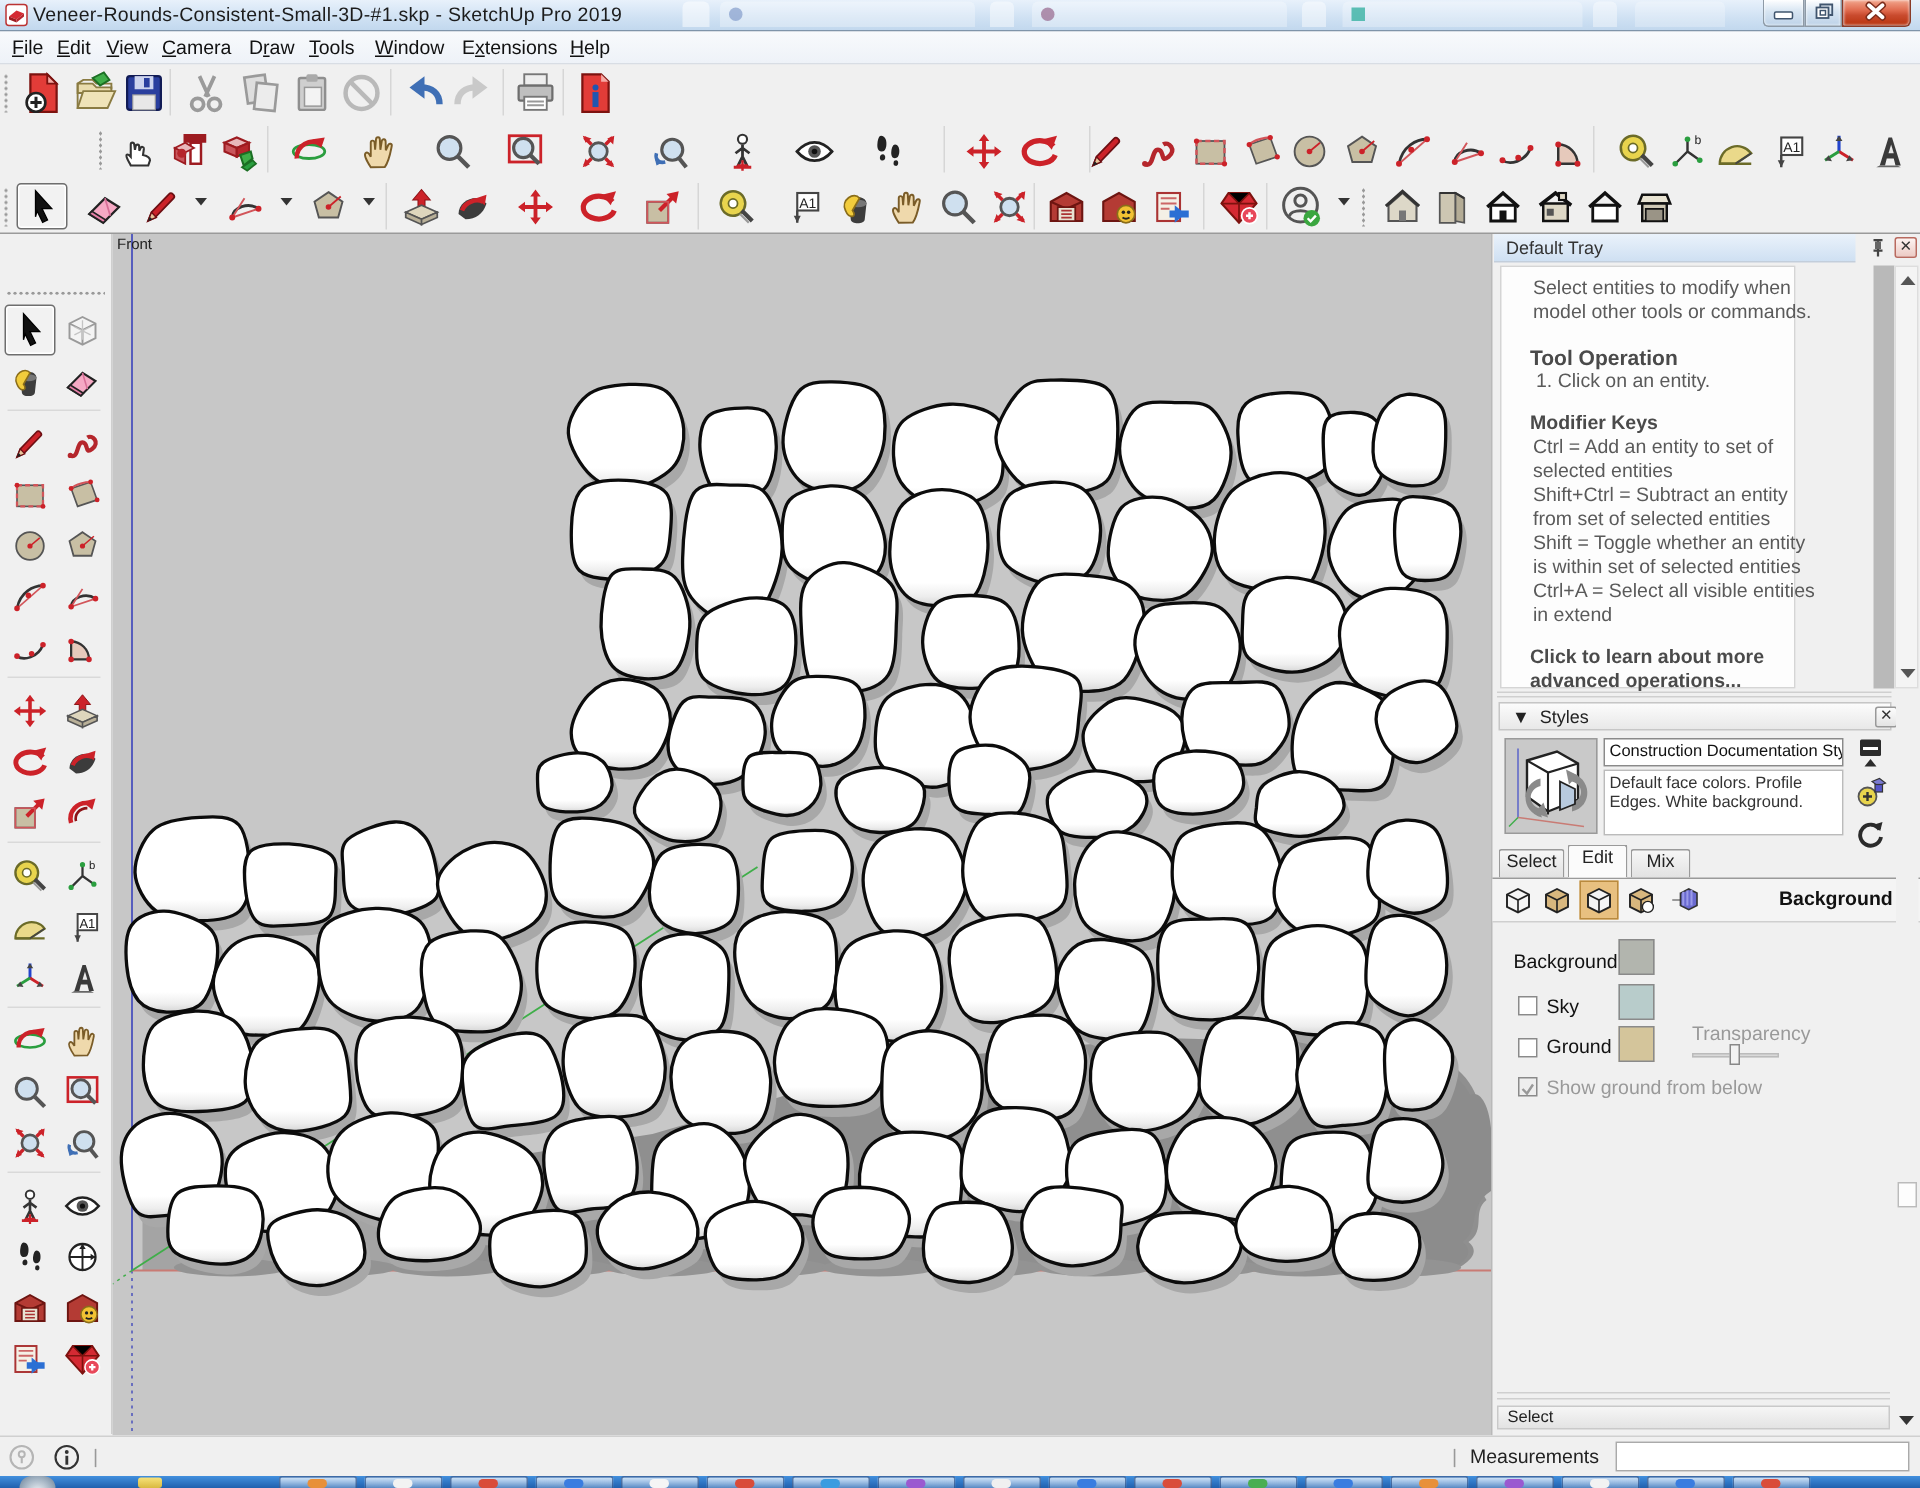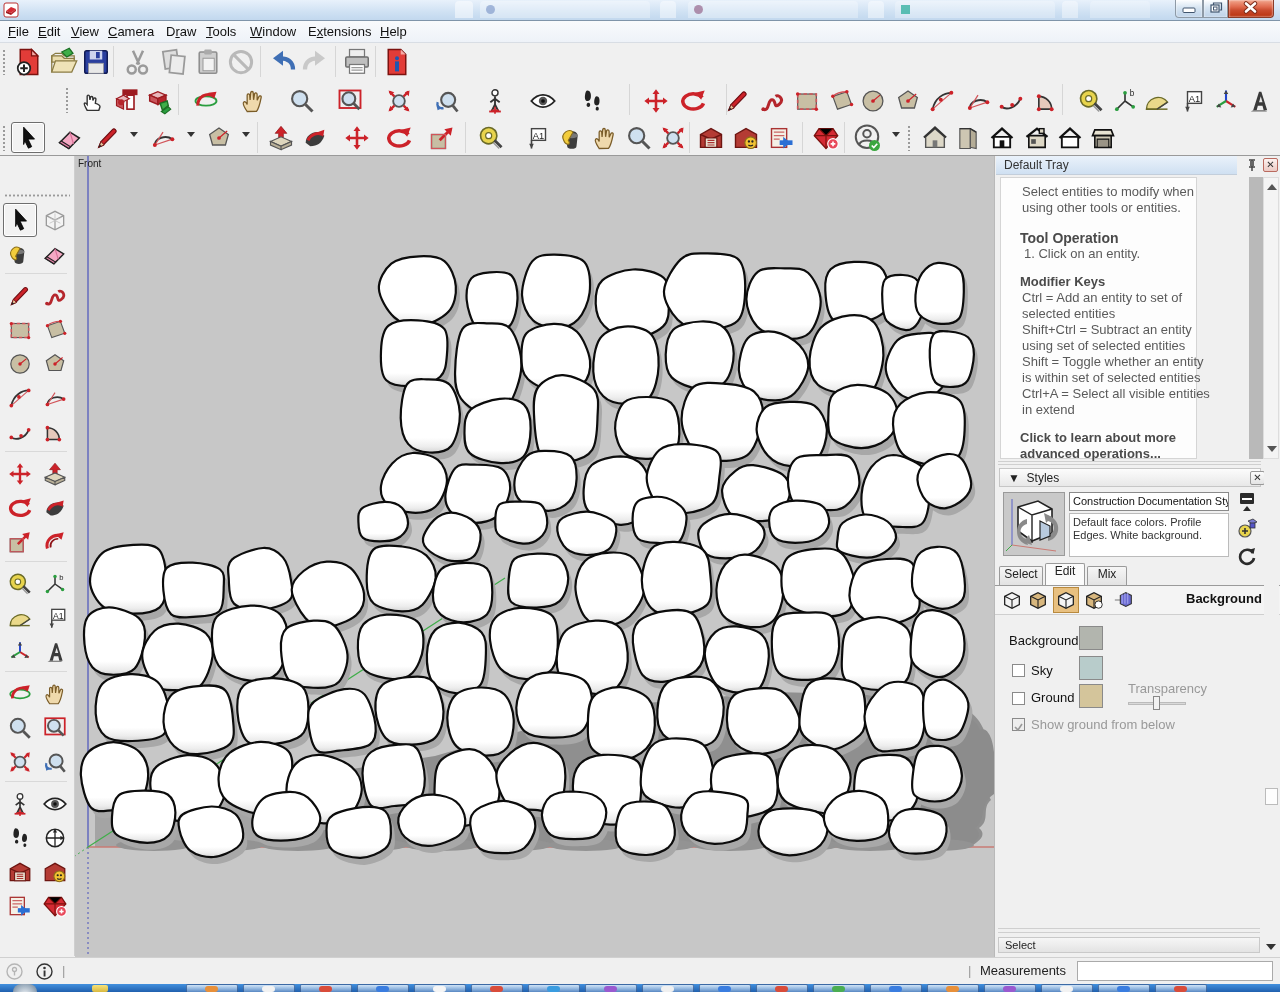--- a/index.html
+++ b/index.html
@@ -74,20 +74,21 @@
       <div class="ghost" style="left:1090px;width:60px;background:rgba(255,255,255,0.25)"></div>
       <div class="abs" style="left:486px;top:5px;width:9px;height:9px;border-radius:50%;background:#7d96c8;opacity:.65"></div>
       <div class="abs" style="left:694px;top:5px;width:9px;height:9px;border-radius:50%;background:#9b6f93;opacity:.75"></div>
       <div class="abs" style="left:901px;top:5px;width:9px;height:9px;background:#38b2a3;opacity:.8"></div>
       <svg class="abs" style="left:3px;top:2px" width="16" height="16" viewBox="0 0 16 16">
         <rect x="1" y="1" width="14" height="14" rx="2" fill="#fff" stroke="#b33" stroke-width="1"></rect>
         <path d="M3 9l5-4 5 2-5 4z" fill="#d42a33"></path>
         <path d="M3 9l5 2v2l-5-2z" fill="#9d1b20"></path>
         <path d="M13 7l-5 4v2l5-4z" fill="#b8232b"></path>
       </svg>
+      <span id="title-text" class="abs">Veneer-Rounds-Consistent-Small-3D-#1.skp - SketchUp Pro 2019</span>
       <div class="winbtn" style="left:1175px;width:28px;border-radius:0 0 0 4px"><svg width="26" height="16">
           <rect x="7" y="8" width="12" height="4.5" rx="1" fill="#fff" stroke="#40556e" stroke-width="1"></rect>
         </svg></div>
       <div class="winbtn" style="left:1203px;width:25px"><svg width="23" height="16">
           <rect x="7" y="5" width="8" height="7" fill="#fff" stroke="#40556e" stroke-width="1.2"></rect>
           <path d="M9.5 5V3h8v7h-2" fill="none" stroke="#40556e" stroke-width="1.2"></path>
           <rect x="9.5" y="7" width="3.5" height="3" fill="none" stroke="#40556e" stroke-width="1"></rect>
         </svg></div>
       <div class="winbtn" id="btn-close" style="left:1228px;width:46px;border-radius:0 0 4px 0"><svg width="44" height="16">
           <path d="M17 3.5l9 8M26 3.5l-9 8" stroke="#7e2d1c" stroke-width="4.6" stroke-linecap="round"></path>
@@ -1177,28 +1178,28 @@
       <div id="trayhdr" class="abs">
         <span class="abs" style="left:8px;top:2px">Default Tray</span>
         <svg class="abs" style="left:250px;top:3px" width="12" height="13" viewBox="0 0 12 13">
           <path d="M3 1h6M6 1v7M3 8h6M6 8v4" stroke="#444" stroke-width="1.5"></path>
           <path d="M4 2h4v5H4z" fill="#666"></path>
         </svg>
         <div class="panel-x" style="left:267px;top:2px">✕</div>
       </div>
       <div id="instructor" class="abs">
         <div class="abs" style="left:21px;top:6px;font-size:13px;white-space:nowrap">Select entities to modify when</div>
-        <div class="abs" style="left:21px;top:22px;font-size:13px;white-space:nowrap">using other tools or entities.</div>
+        <div class="abs" style="left:21px;top:22px;font-size:13px;white-space:nowrap">model other tools or commands.</div>
         <div class="abs b" style="left:19px;top:52px;font-size:14px;white-space:nowrap">Tool Operation</div>
         <div class="abs" style="left:23px;top:68px;font-size:13px;white-space:nowrap">1. Click on an entity.</div>
         <div class="abs b" style="left:19px;top:96px;font-size:13px;white-space:nowrap">Modifier Keys</div>
         <div class="abs" style="left:21px;top:112px;font-size:13px;white-space:nowrap">Ctrl = Add an entity to set of</div>
         <div class="abs" style="left:21px;top:128px;font-size:13px;white-space:nowrap">selected entities</div>
         <div class="abs" style="left:21px;top:144px;font-size:13px;white-space:nowrap">Shift+Ctrl = Subtract an entity</div>
-        <div class="abs" style="left:21px;top:160px;font-size:13px;white-space:nowrap">using set of selected entities</div>
+        <div class="abs" style="left:21px;top:160px;font-size:13px;white-space:nowrap">from set of selected entities</div>
         <div class="abs" style="left:21px;top:176px;font-size:13px;white-space:nowrap">Shift = Toggle whether an entity</div>
         <div class="abs" style="left:21px;top:192px;font-size:13px;white-space:nowrap">is within set of selected entities</div>
         <div class="abs" style="left:21px;top:208px;font-size:13px;white-space:nowrap">Ctrl+A = Select all visible entities</div>
         <div class="abs" style="left:21px;top:224px;font-size:13px;white-space:nowrap">in extend</div>
         <div class="abs b" style="left:19px;top:252px;font-size:13px;white-space:nowrap">Click to learn about more</div>
         <div class="abs b" style="left:19px;top:268px;font-size:13px;white-space:nowrap">advanced operations...</div>
       </div>
       <div id="insscroll" class="abs"></div>
       <div id="insarrows" class="abs">
         <div class="sarr up" style="top:6px"></div>

